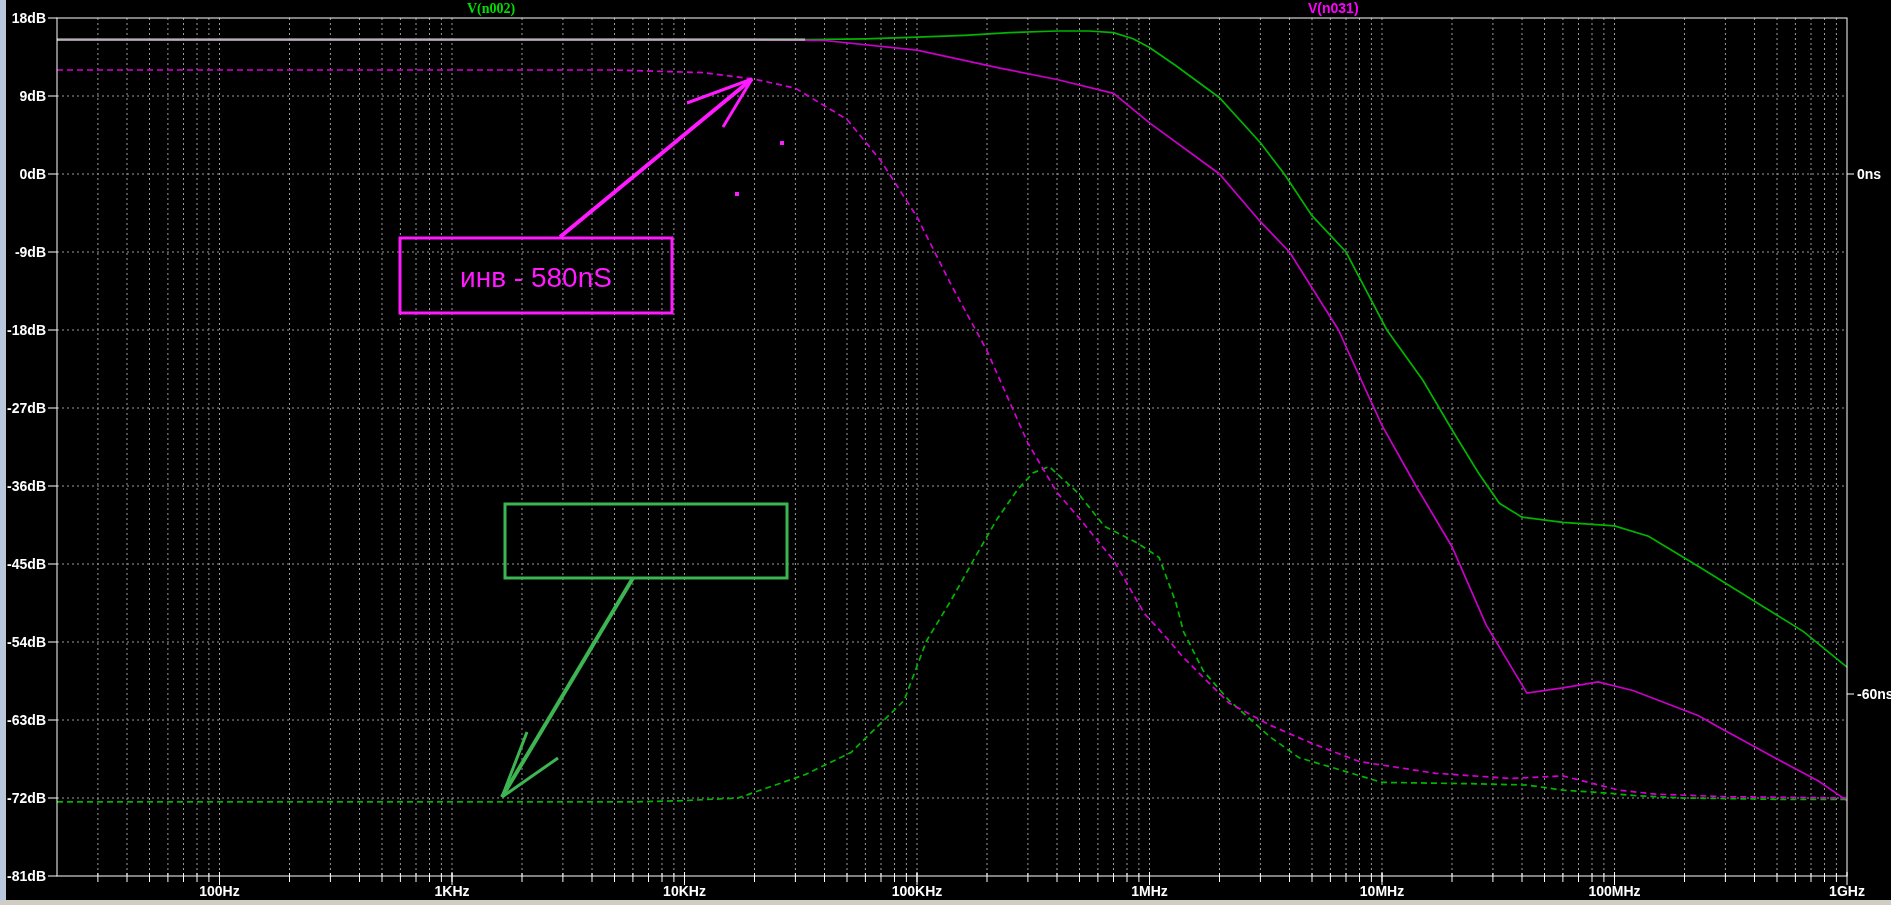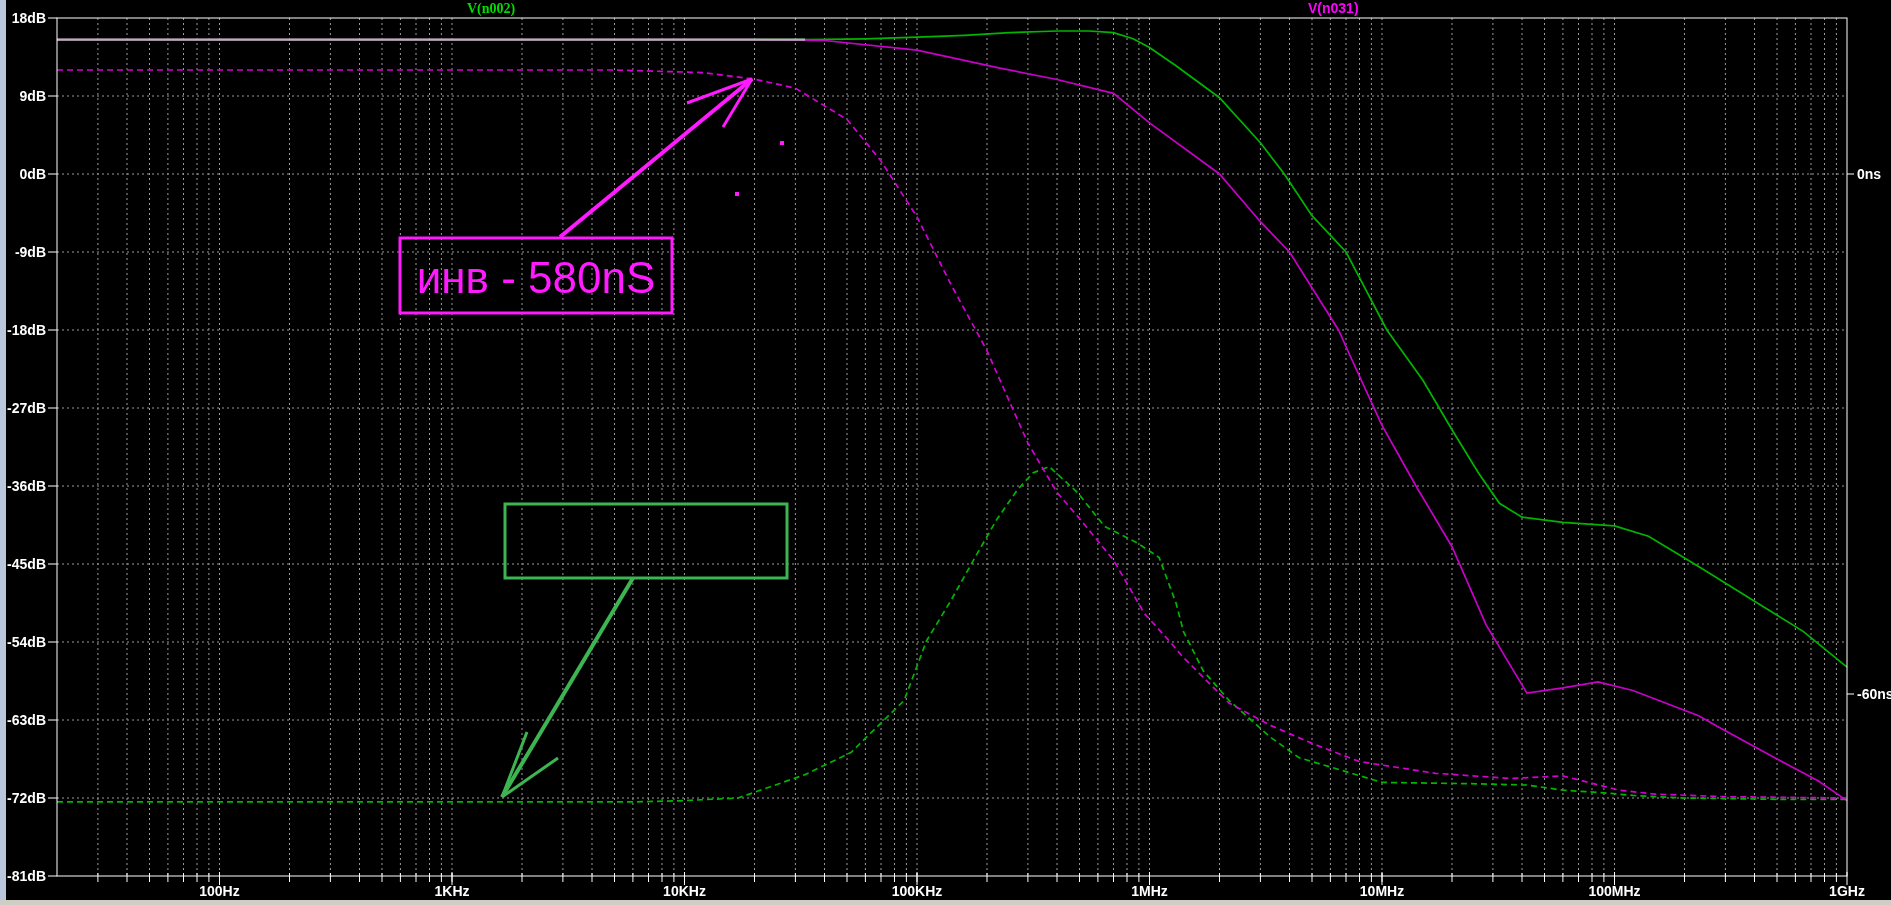--- a/index.html
+++ b/index.html
@@ -4,21 +4,21 @@
 <style>
   html,body{margin:0;padding:0;background:#000;}
   #window{position:relative;width:1891px;height:905px;background:#000;overflow:hidden;
           font-family:"Liberation Sans",sans-serif;}
   #left-edge{position:absolute;left:0;top:0;width:6px;height:905px;background:#b9c7de;}
   #bottom-edge{position:absolute;left:0;top:900px;width:1891px;height:5px;background:#d0cdc5;}
   #plot{position:absolute;left:0;top:0;width:1891px;height:900px;}
   #chart-svg{position:absolute;left:0;top:0;}
   .trace-label{position:absolute;font-weight:bold;font-size:14px;line-height:15px;white-space:pre;}
   .ann{position:absolute;display:flex;align-items:center;justify-content:center;
-       font-size:44px;line-height:1;white-space:pre;padding-top:4px;box-sizing:border-box;}
+       font-size:28px;line-height:1;white-space:pre;padding-top:4px;box-sizing:border-box;}
 </style>
 </head>
 <body>
 
 <div id="window">
   <div id="plot">
     <svg id="chart-svg" width="1891" height="900">
         <rect x="0" y="0" width="1891" height="900" fill="#000000"></rect>
         <g stroke="#9b9b9b" stroke-width="1" stroke-dasharray="2 3">
           <line x1="97.9" y1="18" x2="97.9" y2="876"></line>

